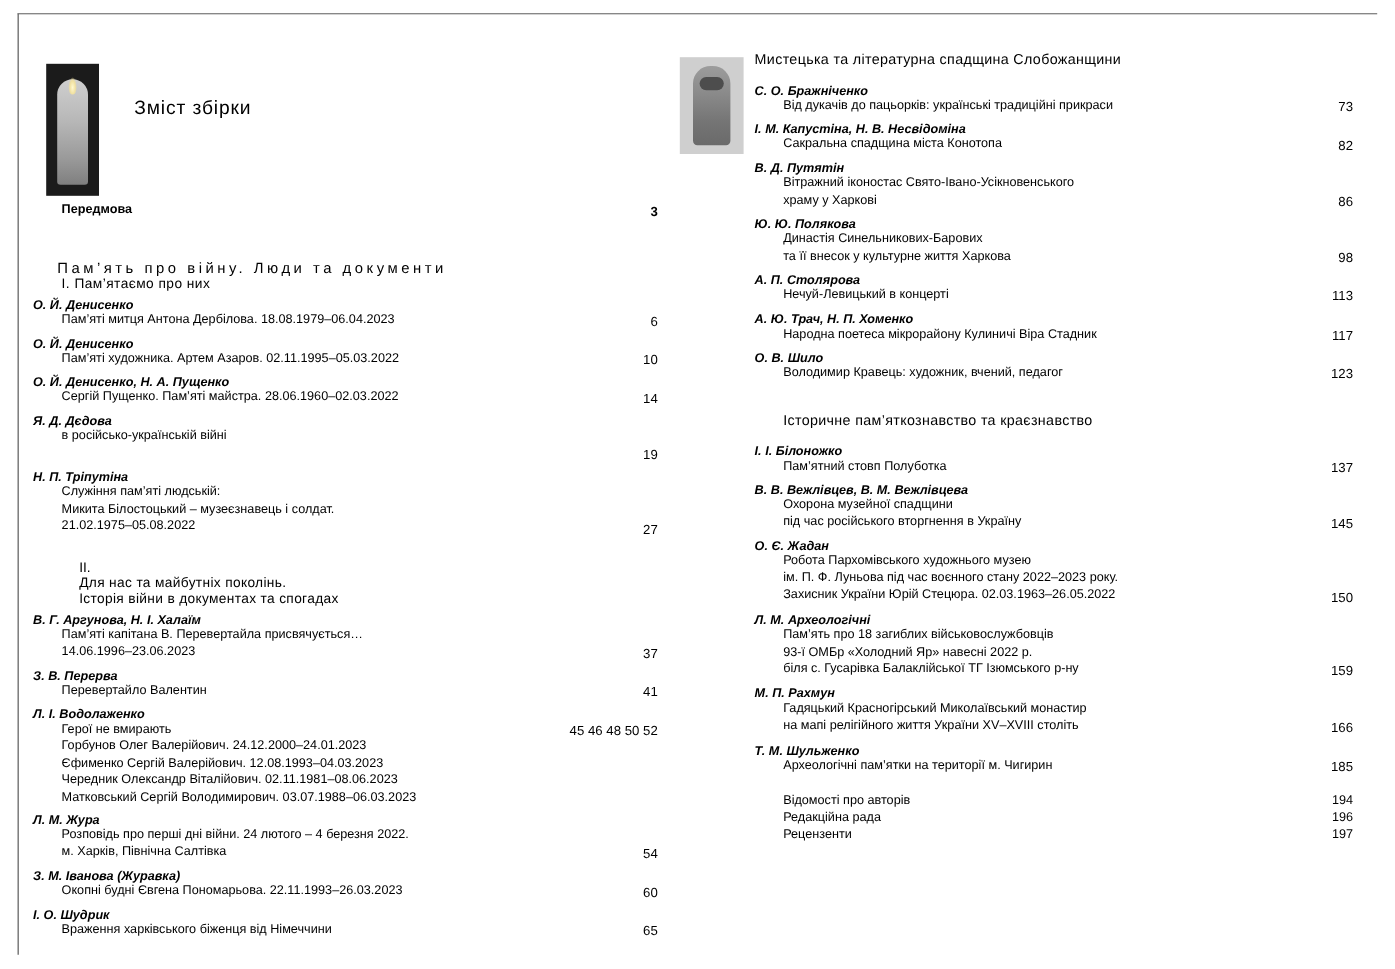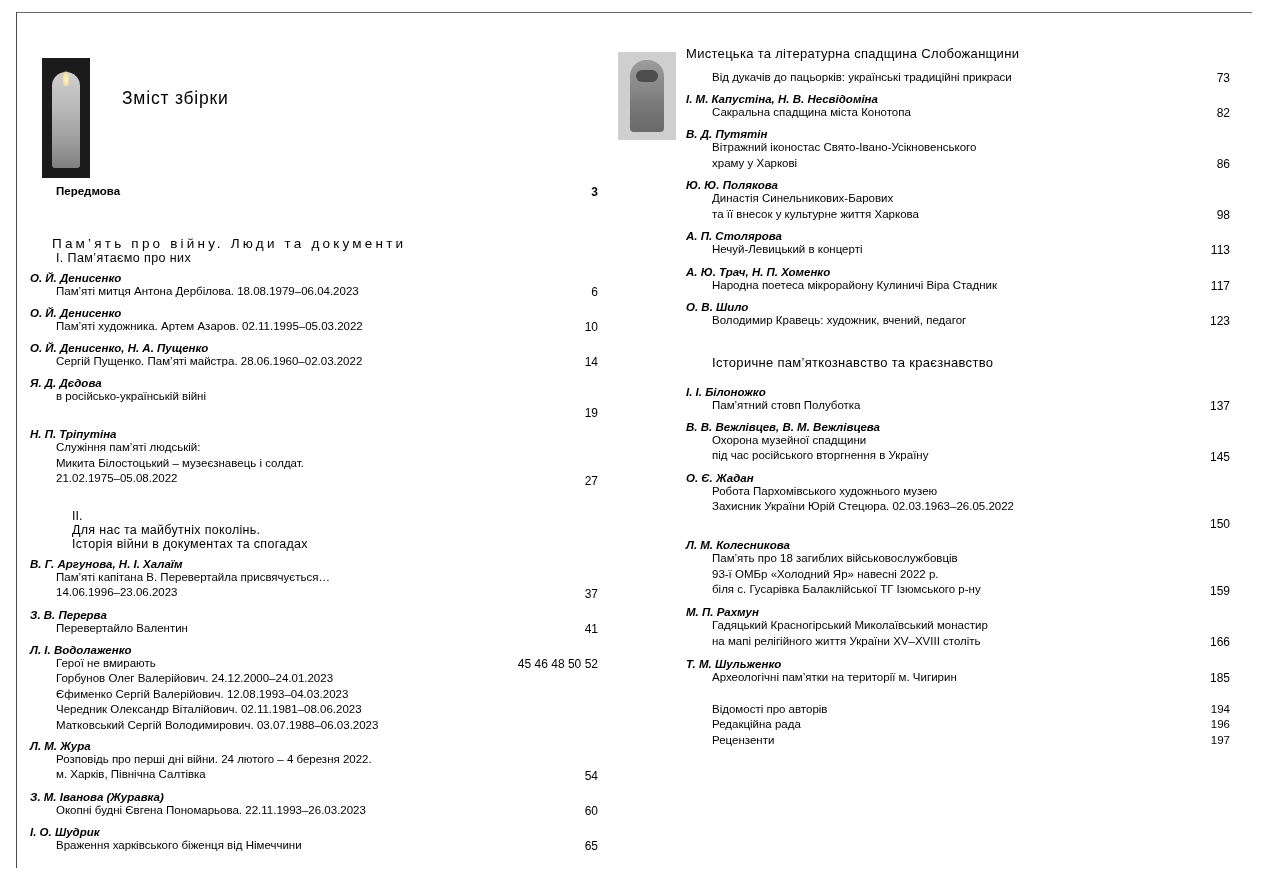--- a/index.html
+++ b/index.html
@@ -342,20 +342,21 @@
 
       <div class="rhead">
         <div class="rthumb">
           <div class="owl"></div>
         </div>
         <div class="rtitle">Мистецька та літературна спадщина Слобожанщини</div>
       </div>
 
       <div class="rows" style="margin-top:-62px">
 
+        <div class="author">С. О. Бражніченко</div>
         <div class="row">
           <div class="txt entry">
             <span class="ln">Від дукачів до пацьорків: українські традиційні прикраси</span>
           </div>
           <div class="pg">73</div>
         </div>
 
         <div class="author">І. М. Капустіна, Н. В. Несвідоміна</div>
         <div class="row">
           <div class="txt entry">
@@ -424,26 +425,27 @@
             <span class="ln">Охорона музейної спадщини</span>
             <span class="ln">під час російського вторгнення в Україну</span>
           </div>
           <div class="pg"><br><span>145</span></div>
         </div>
 
         <div class="author">О. Є. Жадан</div>
         <div class="row">
           <div class="txt entry">
             <span class="ln">Робота Пархомівського художнього музею</span>
+            <span class="ln">ім. П. Ф. Луньова під час воєнного стану 2022–2023 року.</span>
             <span class="ln">Захисник України Юрій Стецюра. 02.03.1963–26.05.2022</span>
           </div>
           <div class="pg"><br><br><span>150</span></div>
         </div>
 
-        <div class="author">Л. М. Колесникова</div>
+        <div class="author">Л. М. Археологічні</div>
         <div class="row">
           <div class="txt entry">
             <span class="ln">Пам’ять про 18 загиблих військовослужбовців</span>
             <span class="ln">93-ї ОМБр «Холодний Яр» навесні 2022 р.</span>
             <span class="ln">біля с. Гусарівка Балаклійської ТГ Ізюмського р-ну</span>
           </div>
           <div class="pg"><br><br><span>159</span></div>
         </div>
 
         <div class="author">М. П. Рахмун</div>

